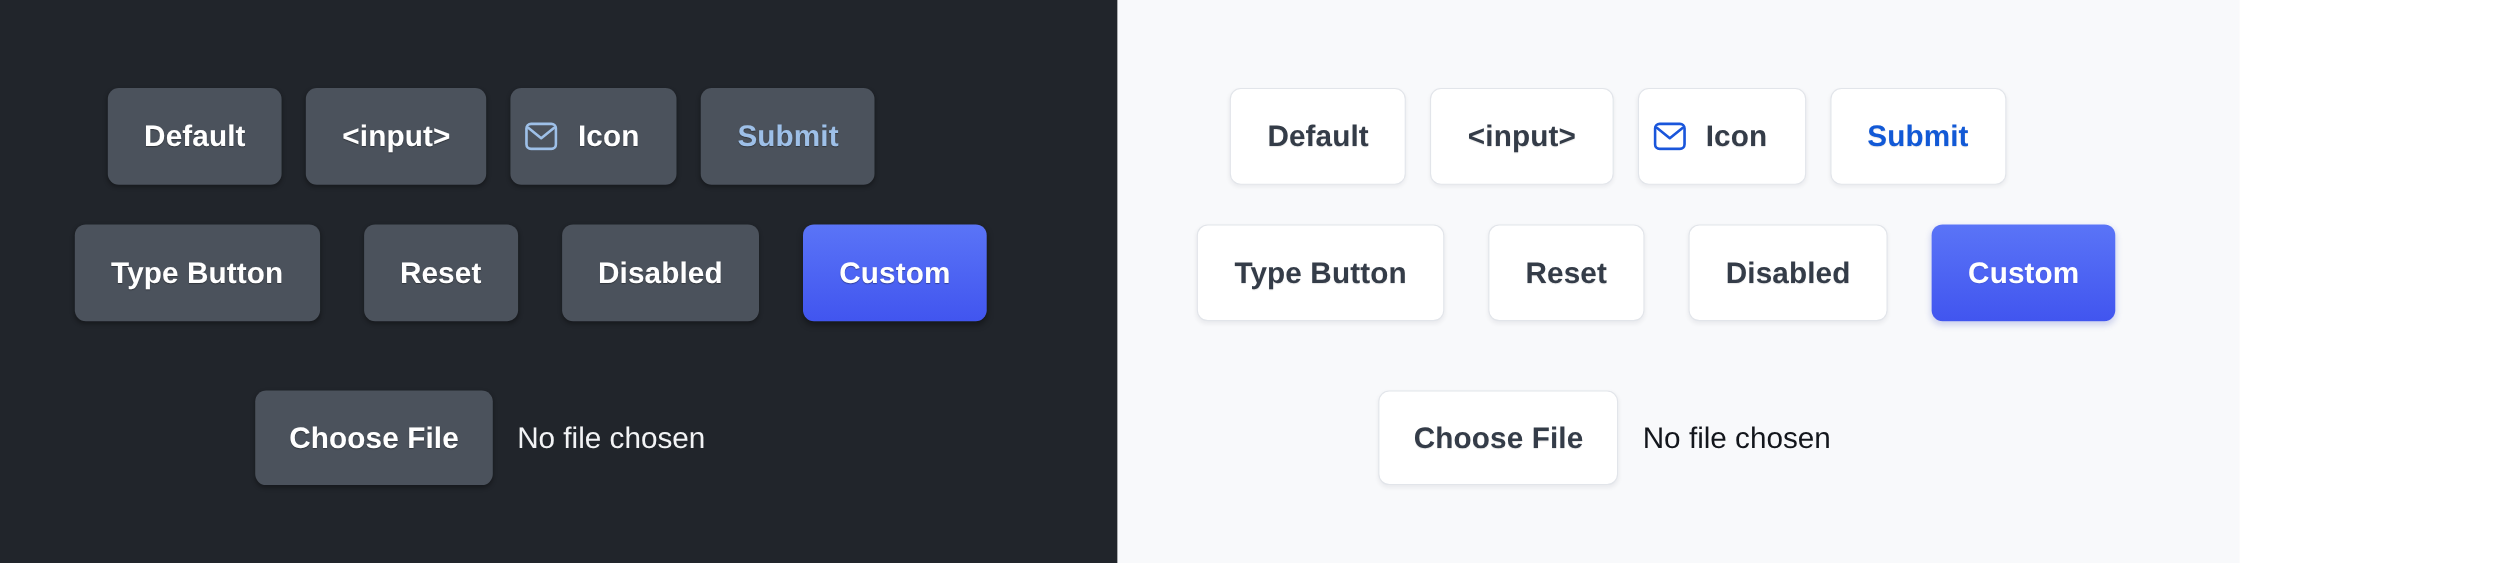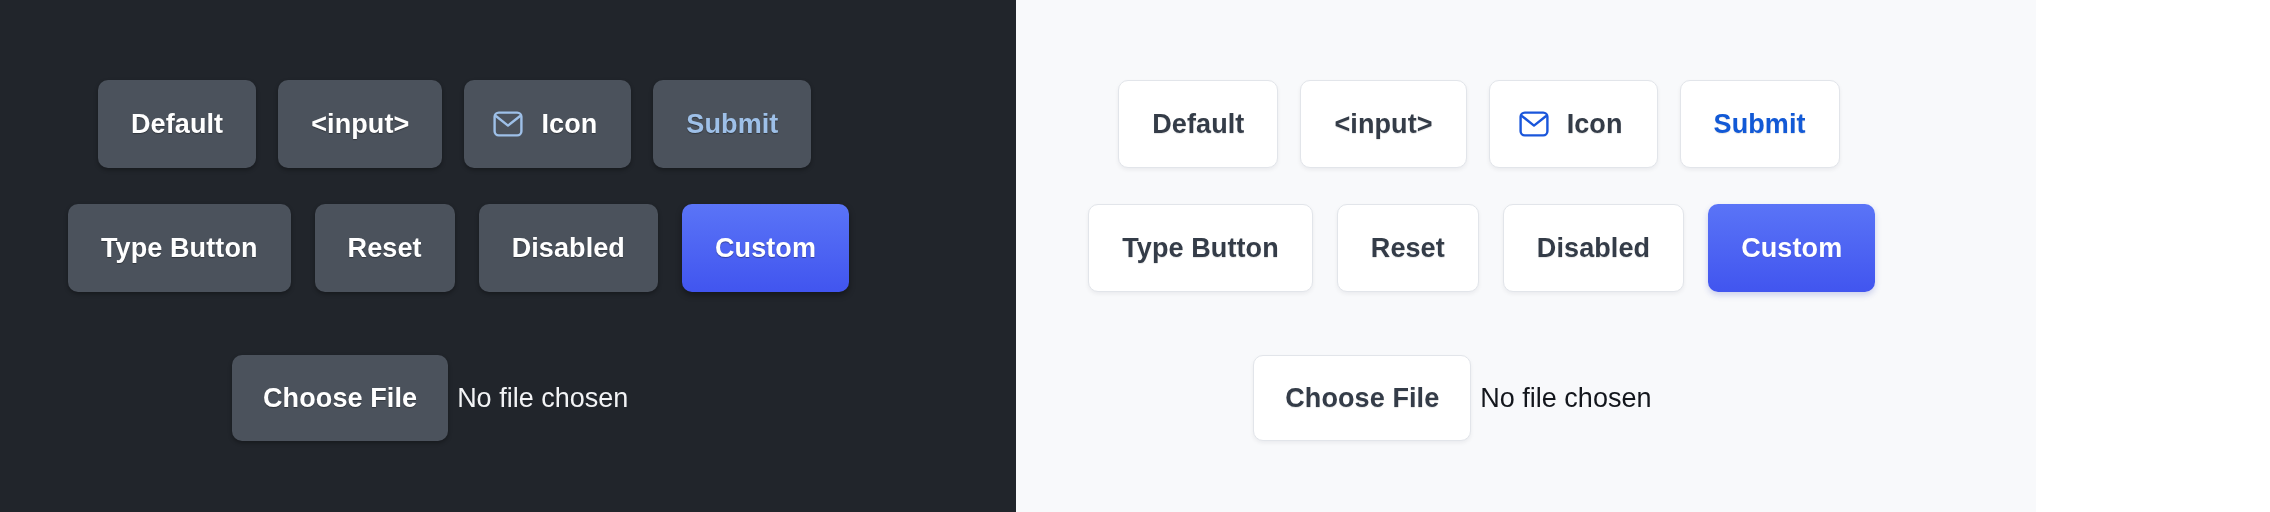--- a/index.html
+++ b/index.html
@@ -57,21 +57,21 @@
 
   .panel.dark .row-1 { left: 98px; }
   .panel.dark .row-2 { left: 68px; }
   .panel.dark .row-3 { left: 232px; }
 
   .panel.light .row-1 { left: 102px; }
   .panel.light .row-2 { left: 72px; }
   .panel.light .row-3 { left: 237px; }
 
   .gap-1 > * + * { margin-left: 22px; }
-  .gap-2 > * + * { margin-left: 24px; }
+  .gap-2 > * + * { margin-left: 40px; }
 
   
   .btn {
     box-sizing: border-box;
     border-radius: 10px;
     font-family: "Liberation Sans", sans-serif;
     font-weight: bold;
     font-size: 27px;
     line-height: 1;
     letter-spacing: 0.1px;
@@ -122,39 +122,39 @@
     box-shadow: 0 3px 6px rgba(40,60,180,0.22);
   }
   .panel.light .btn.file {
     height: 86px;
     padding: 0 31px;
   }
   .panel.light .icon-stroke { stroke: #1a56db; }
   .panel.light .file-status { color: #13161c; }
 
   
-  .btn.icon-btn { padding-left: 28px; padding-right: 34px; }
+  .btn.icon-btn { padding-left: 12px; padding-right: 34px; }
   .btn .ico {
     display: inline-flex;
     align-items: center;
     justify-content: center;
     width: 32px;
     height: 32px;
     margin-right: 17px;
   }
   .btn .ico svg { display: block; }
 
   
   .file-row { display: flex; align-items: center; }
   .file-status {
     font-family: "Liberation Sans", sans-serif;
     font-weight: normal;
     font-size: 27px;
     line-height: 1;
-    margin-left: 9px;
+    margin-left: 22px;
     white-space: nowrap;
   }
 </style>
 </head>
 <body>
 
 <div id="stage">
 
   <div class="panel dark">
     <div class="rows">

